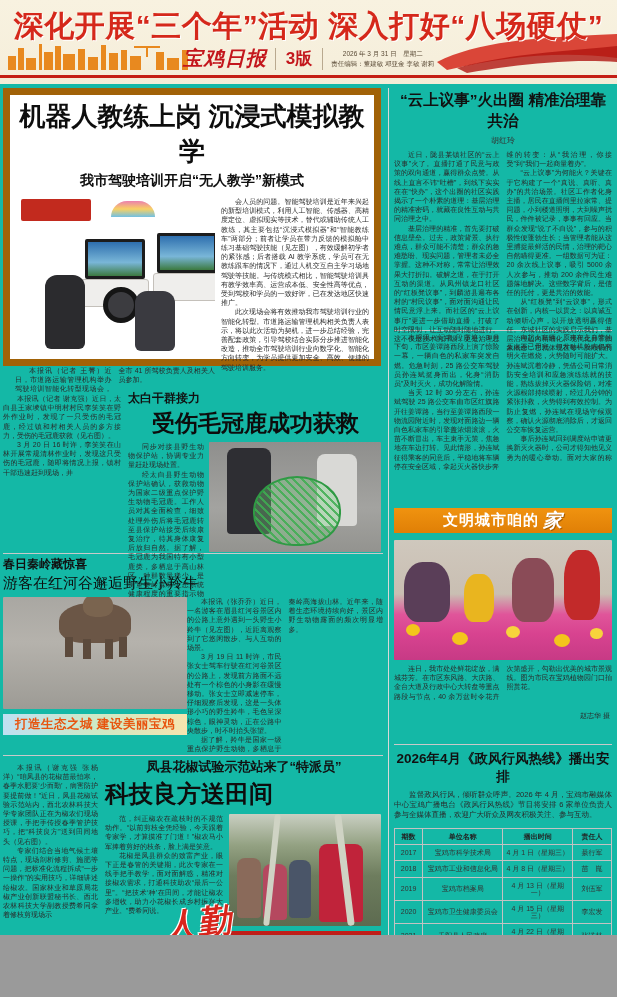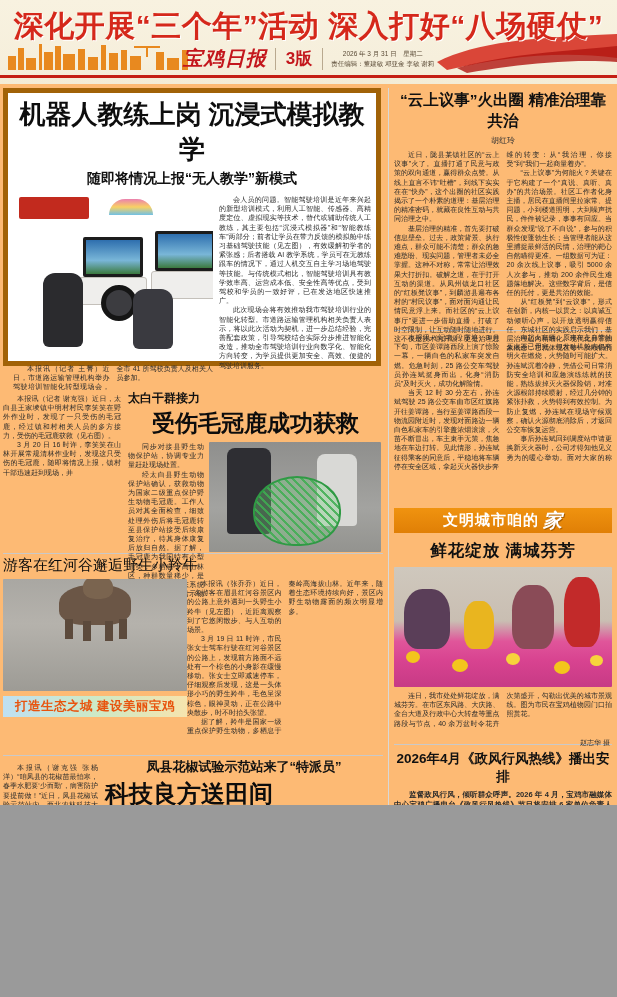--- a/index.html
+++ b/index.html
@@ -1,16 +1,16 @@
 <!DOCTYPE html>
 <html><head>
 <meta charset="utf-8">
 <style>
   html,body{margin:0;padding:0;background:#9a9a9a;}
-  .page{position:relative;width:617px;height:805px;margin:0 auto;background:#fdba74;
+  .page{position:relative;width:617px;height:935px;margin:0 auto;background:#14b8a6;
         font-family:"Liberation Sans","DejaVu Sans",sans-serif;overflow:hidden;}
   
   .top-banner{position:absolute;left:0;top:0;width:617px;height:84px;background:linear-gradient(180deg,#f8f2e0 0%,#f6efdc 70%,#f3ecd6 100%);}
   .banner-headline{position:relative;z-index:3;text-align:center;padding-top:6px;
         font-size:30px;font-weight:900;color:#d5281b;letter-spacing:.5px;
         text-shadow:1px 1px 0 #ffffff;}
   .skyline{position:absolute;left:6px;bottom:14px;z-index:1;}
   .flag{position:absolute;right:0;bottom:10px;z-index:1;}
   .masthead{position:absolute;left:0;right:0;bottom:12px;z-index:4;display:flex;align-items:center;justify-content:center;gap:8px;}
   .paper-name{font-family:"Liberation Serif","DejaVu Serif",serif;font-style:italic;font-weight:900;
@@ -18,21 +18,21 @@
   .page-no{font-size:17px;font-weight:900;color:#c3161c;padding:0 10px;border-left:1px solid #b9a98f;border-right:1px solid #b9a98f;line-height:22px;}
   .date-block{font-size:6.5px;color:#5a4a35;line-height:1.5;text-align:center;}
   .red-rule{position:absolute;left:0;right:0;bottom:6px;height:3px;background:#c41e14;z-index:5;}
   
   .p{margin:0;text-indent:2em;font-size:7px;line-height:9.2px;color:#2a2a2a;text-align:justify;}
   .cols2{columns:2;column-gap:7px;column-fill:auto;overflow:hidden;}
   .vsep{position:absolute;left:388px;top:88px;bottom:0;width:1px;background:#d8d8d8;}
   .hrule{position:absolute;height:1px;background:#c9c9c9;}
   .photo{position:relative;overflow:hidden;border-radius:1px;}
   
-  .lead-box{position:absolute;left:3px;top:88px;width:378px;height:278px;border:5px solid #a16207;background:#fff;padding:2px 5px;box-sizing:border-box;}
+  .lead-box{position:absolute;left:3px;top:88px;width:378px;height:278px;border:7px solid #a16207;background:#fff;padding:2px 5px;box-sizing:border-box;}
   .lead-h1{font-size:26px;font-weight:900;color:#0d0d0d;text-align:center;margin:2px 0 0;}
   .lead-h2{font-size:14px;font-weight:900;color:#111;text-align:center;margin:3px 0 5px;}
   .lead-body{display:flex;gap:6px;height:206px;}
   .lead-left{width:200px;display:flex;flex-direction:column;gap:3px;}
   .photo-sim{width:200px;height:168px;background:linear-gradient(180deg,#b8503e 0%,#c8structuralf 0%,#cf6a52 12%,#e9e2da 30%,#dfe3e6 55%,#b7aca2 100%);}
   .sim-banner{position:absolute;left:6px;top:4px;width:70px;height:22px;background:#c22a1e;border-radius:2px;}
   .sim-rainbow{position:absolute;left:96px;top:6px;width:44px;height:16px;border-radius:44px 44px 0 0;background:linear-gradient(180deg,#e86aa0,#f7c948,#57b5e0);opacity:.85;}
   .sim-screen{position:absolute;width:54px;height:34px;background:linear-gradient(180deg,#2e6fae,#79b6d8 60%,#3c7a3f 100%);border:3px solid #1c1c1c;border-radius:2px;}
   .sim-console{position:absolute;width:70px;height:26px;background:#efeeec;border:1px solid #c4c0ba;border-radius:3px;}
   .sim-seat{position:absolute;width:40px;height:74px;background:#2b2b2e;border-radius:12px 12px 6px 6px;}
@@ -95,21 +95,21 @@
   .photo-pepper{width:152px;height:112px;background:linear-gradient(180deg,#c9cfc2 0%,#93a182 28%,#6e7d5e 55%,#5d6b50 100%);}
   .branch{position:absolute;background:#cfd3c4;border-radius:3px;}
   .spring-banner{position:relative;margin-top:5px;width:152px;height:57px;background:linear-gradient(180deg,#c01f1a,#a81511);}
   .spring-script{position:absolute;left:-66px;top:-30px;font-family:"Liberation Serif","DejaVu Serif",serif;
       font-style:italic;font-weight:900;font-size:34px;color:#d8261c;text-shadow:1px 1px 0 #fff,-1px -1px 0 #fff;transform:rotate(-6deg);}
   .spring-text{position:absolute;left:8px;top:18px;font-size:17px;font-weight:900;color:#fff;letter-spacing:6px;}
   .factory{position:absolute;right:2px;bottom:4px;}
   
   .art-schedule{position:absolute;left:394px;top:748px;width:218px;height:249px;}
   .sched-title{font-size:13.5px;font-weight:900;color:#111;text-align:center;margin:2px 0 4px;}
-  .sched-intro{margin-bottom:8px;font-weight:bold;}
+  .sched-intro{margin-bottom:8px;}
   table.sched{width:100%;border-collapse:collapse;}
   table.sched td,table.sched th{border:1px solid #c2c2c2;font-size:7px;font-weight:normal;color:#333;
       text-align:center;padding:4.1px 1px;line-height:1;}
   table.sched th{font-weight:900;color:#222;}
   .sched-notes{margin-top:5px;font-size:7px;line-height:10px;color:#333;}
   .sched-notes div{margin:0;}
 </style>
 </head>
 <body>
 
@@ -155,21 +155,21 @@
   </header>
 
   <div class="vsep"></div>
   <div class="hrule" style="left:394px;top:330px;width:218px"></div>
   <div class="hrule" style="left:394px;top:744px;width:218px"></div>
   <div class="hrule" style="left:3px;top:553px;width:380px"></div>
   <div class="hrule" style="left:3px;top:755px;width:380px"></div>
 
   <section class="lead-box">
     <h1 class="lead-h1">机器人教练上岗  沉浸式模拟教学</h1>
-    <h2 class="lead-h2">随即将情况上报“无人教学”新模式</h2>
+    <h2 class="lead-h2">我市驾驶培训开启“无人教学”新模式</h2>
     <div class="lead-body">
       <div class="lead-left">
         <div class="photo photo-sim">
           <div class="sim-banner"></div>
           <div class="sim-rainbow"></div>
           <div class="sim-screen" style="left:70px;top:44px"></div>
           <div class="sim-screen" style="left:142px;top:38px"></div>
           <div class="sim-console" style="left:62px;top:84px"></div>
           <div class="sim-console" style="left:138px;top:78px"></div>
           <div class="sim-wheel" style="left:88px;top:92px"></div>
@@ -207,21 +207,20 @@
       <p class="p">事后孙连斌回到调度站申请更换新灭火器时，公司才得知他见义勇为的暖心举动。面对大家的称赞，孙连斌说：“我只是做了应该做的事。”</p>
     </div>
   </section>
 
   <div class="civ-banner">
     <span>文明城市咱的</span>
     <span class="civ-home">家</span>
   </div>
 
   <section class="art-flower">
-    <h3 class="flower-h">鲜花绽放  满城芬芳</h3>
     <div class="photo photo-flower">
       <div class="fl-person" style="left:10px;top:22px;width:46px;height:60px;background:#5a3e58"></div>
       <div class="fl-person" style="left:70px;top:34px;width:30px;height:48px;background:#e9b51f"></div>
       <div class="fl-person" style="left:118px;top:18px;width:42px;height:64px;background:#8a4b57"></div>
       <div class="fl-person" style="left:170px;top:10px;width:36px;height:70px;background:#c22a2a"></div>
       <div class="fl-dot" style="left:12px;top:84px;width:14px;height:12px;background:#f3c51c"></div>
       <div class="fl-dot" style="left:58px;top:92px;width:16px;height:13px;background:#f3c51c"></div>
       <div class="fl-dot" style="left:112px;top:86px;width:14px;height:12px;background:#f7d33c"></div>
       <div class="fl-dot" style="left:160px;top:94px;width:16px;height:13px;background:#f3c51c"></div>
       <div class="fl-dot" style="left:196px;top:88px;width:13px;height:11px;background:#f7d33c"></div>
@@ -248,20 +247,21 @@
         <div class="photo photo-deer">
           <div class="figure" style="left:18px;top:6px;width:44px;height:86px;background:#2e2e33"></div>
           <div class="figure" style="left:108px;top:12px;width:40px;height:72px;background:#d9d9d6"></div>
           <div class="net"></div>
         </div>
       </div>
     </div>
   </section>
 
   <section class="art-takin">
+    <p class="takin-kicker">春日秦岭藏惊喜</p>
     <h3 class="takin-h">游客在红河谷邂逅野生小羚牛</h3>
     <div class="takin-row">
       <div class="takin-left">
         <div class="photo photo-takin">
           <div class="takin-body">
             <div style="position:absolute;left:6px;top:4px;width:72px;height:40px;background:#6b5646;border-radius:45% 40% 35% 35%"></div>
             <div style="position:absolute;left:30px;top:-6px;width:30px;height:24px;background:#7a644f;border-radius:50% 50% 40% 40%"></div>
             <div style="position:absolute;left:12px;top:38px;width:8px;height:20px;background:#5c4a3c"></div>
             <div style="position:absolute;left:30px;top:40px;width:8px;height:20px;background:#5c4a3c"></div>
             <div style="position:absolute;left:52px;top:40px;width:8px;height:20px;background:#5c4a3c"></div>

